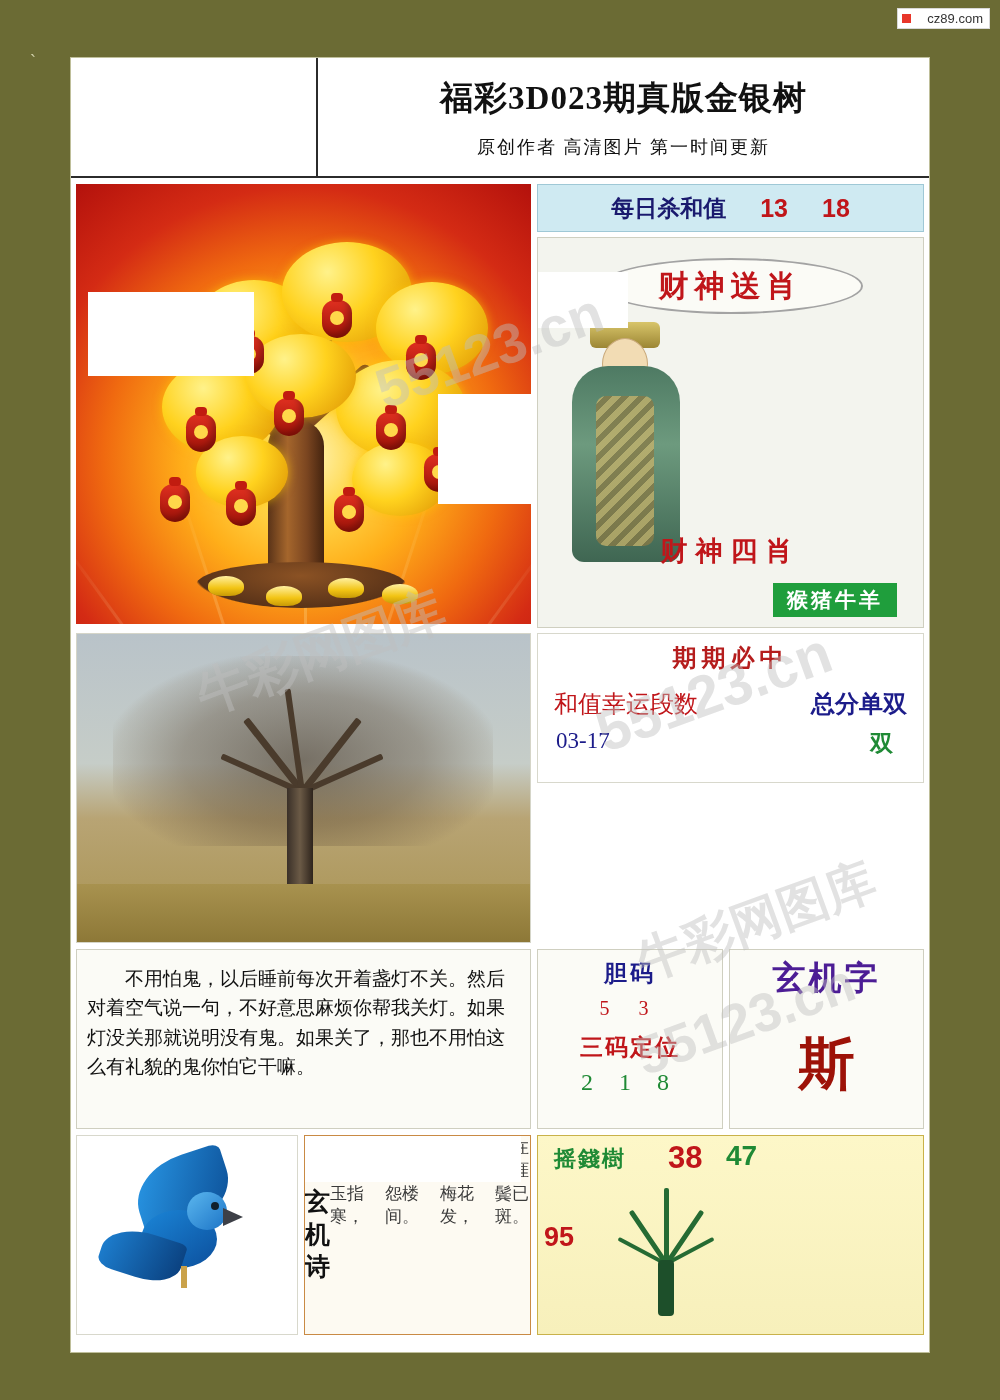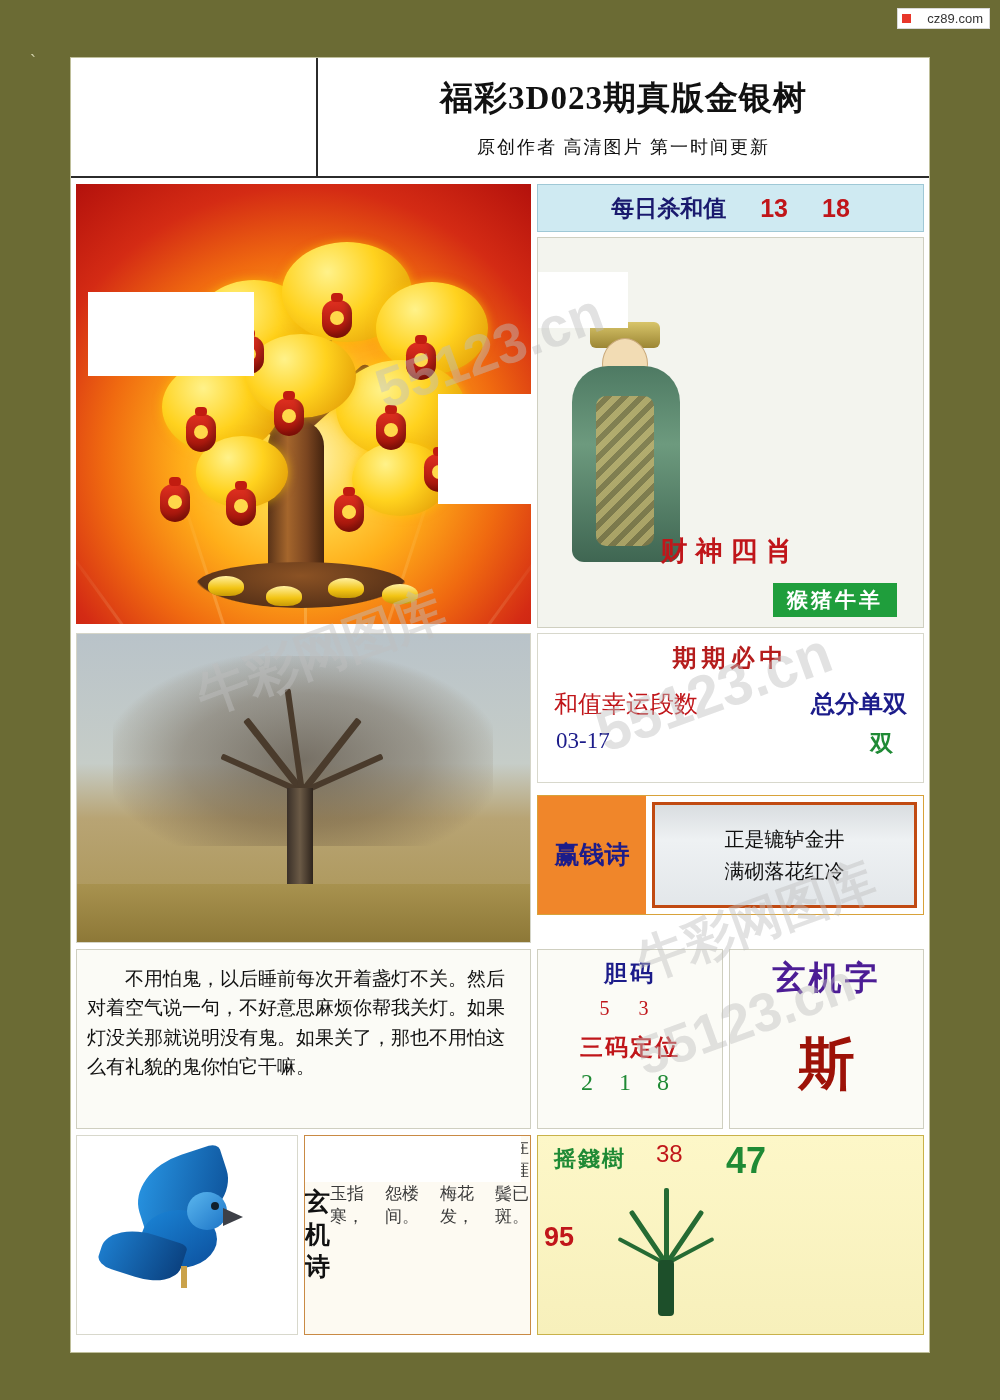--- a/index.html
+++ b/index.html
@@ -300,22 +300,22 @@
     font-size:17px;color:#3a3a3a;font-family:"Liberation Serif",serif;padding-right:8px;
   }
   .yaoqian{
     flex:1;height:200px;border:1px solid #c9b24a;box-sizing:border-box;
     background:linear-gradient(to bottom,#fdf7c8,#f7f0bb);position:relative;overflow:hidden;
   }
   .yq-title{
     position:absolute;left:16px;top:8px;font-size:22px;font-weight:bold;color:#1f8a35;
     letter-spacing:2px;font-family:"Liberation Serif",serif;
   }
-  .yq-n1{position:absolute;left:118px;top:4px;font-size:24px;color:#c0161a;font-weight:normal;}
-  .yq-n2{position:absolute;left:188px;top:4px;font-size:36px;color:#1f8a35;font-weight:bold;}
+  .yq-n1{position:absolute;left:130px;top:4px;font-size:31px;color:#c0161a;font-weight:bold;}
+  .yq-n2{position:absolute;left:188px;top:4px;font-size:28px;color:#1f8a35;font-weight:bold;}
   .yq-n3{position:absolute;left:6px;top:86px;font-size:27px;color:#c0161a;font-weight:bold;}
   .yq-tree-trunk{
     position:absolute;left:120px;bottom:18px;width:16px;height:56px;
     background:#1d4f2a;border-radius:4px;
   }
   .yq-branch{position:absolute;background:#256b33;transform-origin:50% 100%;border-radius:2px;}
 
   .wm{
     position:absolute;color:rgba(190,190,190,.45);font-weight:bold;
     transform:rotate(-20deg);pointer-events:none;white-space:nowrap;
@@ -391,20 +391,23 @@
       </div>
 
       <div class="col-right">
         <div class="kill-sum">
           <span class="label">每日杀和值</span>
           <span class="num">13</span>
           <span class="num">18</span>
         </div>
 
         <div class="caishen">
+          <div class="caishen-title">
+            <span>财神送肖</span>
+          </div>
           <div class="god">
             <div class="hat"></div>
             <div class="head"></div>
             <div class="beard"></div>
             <div class="robe"></div>
           </div>
           <div class="caishen-four">财神四肖</div>
           <div class="zodiac-bar">猴猪牛羊</div>
           <div class="white-patch" style="left:0px;top:34px;width:90px;height:56px;"></div>
         </div>
@@ -431,29 +434,20 @@
           <div class="qiqi-row">
             <span class="qiqi-l">和值幸运段数</span>
             <span class="qiqi-r">总分单双</span>
           </div>
           <div class="qiqi-row2">
             <span class="qiqi-l2">03-17</span>
             <span class="qiqi-r2">双</span>
           </div>
         </div>
 
-        <div class="win-poem">
-          <div class="win-poem-label">
-            <span>赢钱诗</span>
-          </div>
-          <div class="win-poem-text">
-            <div>正是辘轳金井</div>
-            <div>满砌落花红冷</div>
-          </div>
-        </div>
       </div>
     </div>
 
     <div class="row">
       <div>
         <div class="joke">
           <div class="joke-body">不用怕鬼，以后睡前每次开着盏灯不关。然后对着空气说一句，不好意思麻烦你帮我关灯。如果灯没关那就说明没有鬼。如果关了，那也不用怕这么有礼貌的鬼你怕它干嘛。</div>
         </div>
       </div>
       <div class="third-right">

